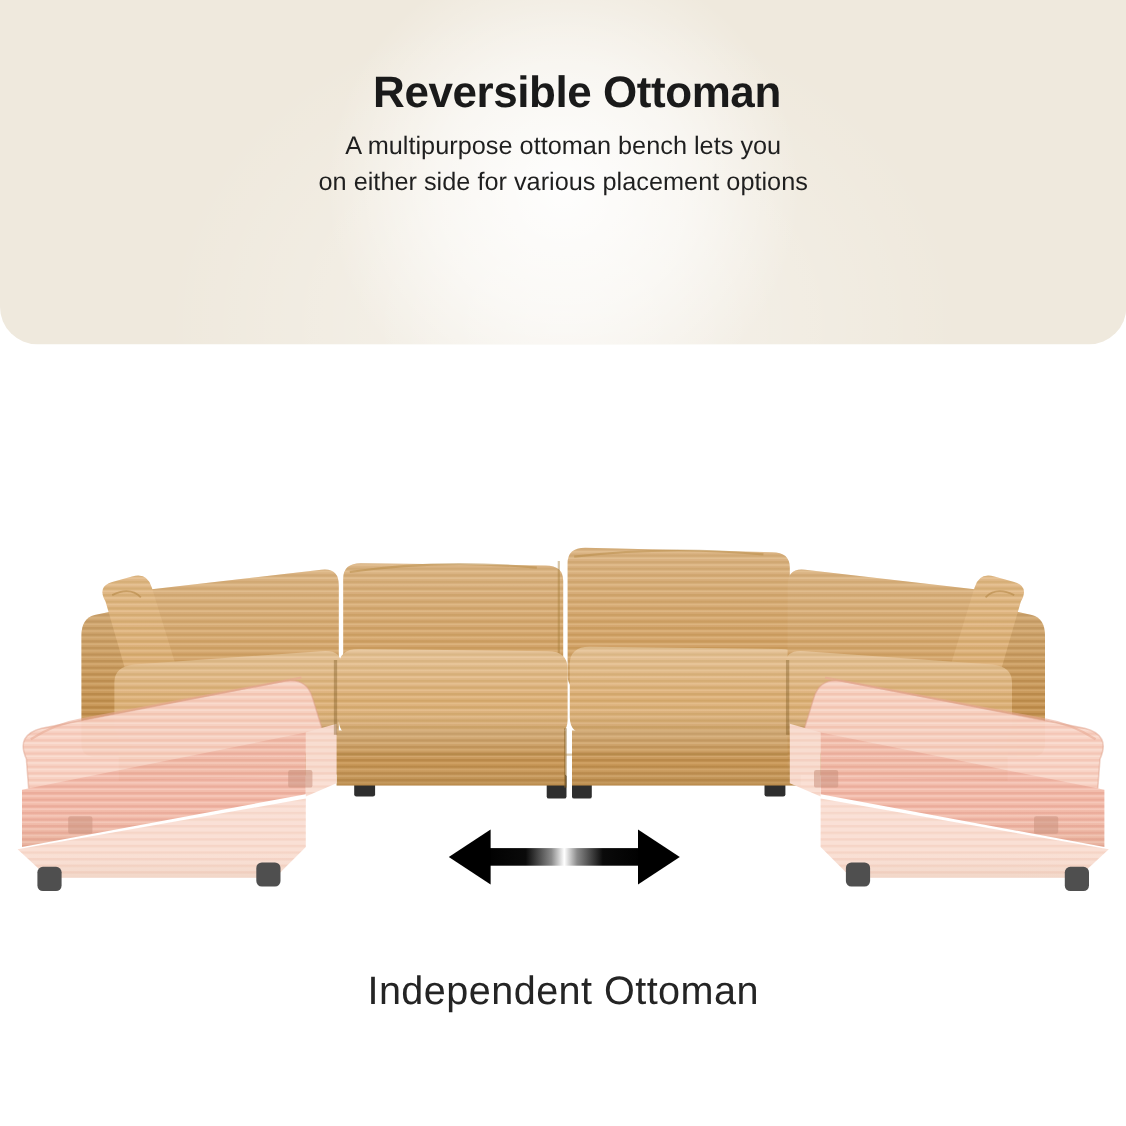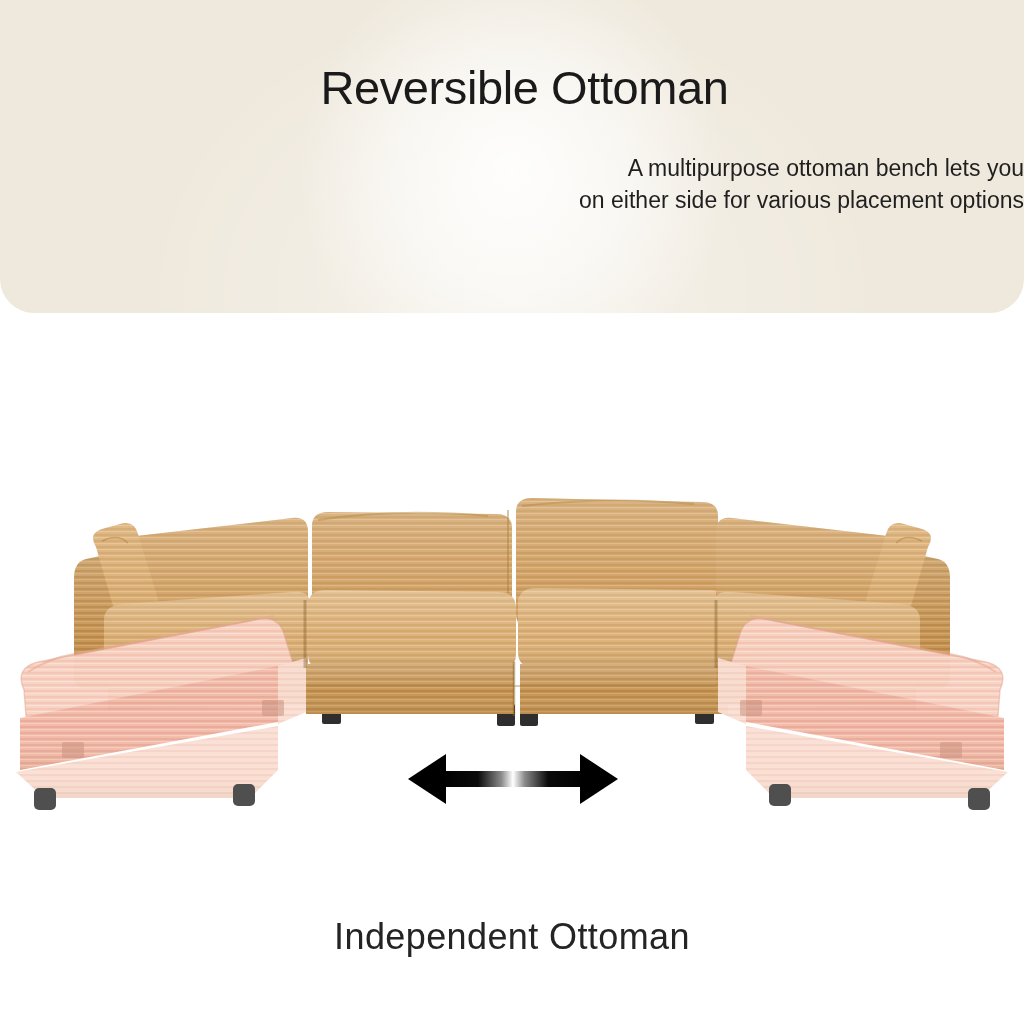--- a/index.html
+++ b/index.html
@@ -26,35 +26,35 @@
     position:absolute; inset:0;
     background:
       radial-gradient(ellipse 300px 300px at 50% 60%, rgba(255,255,255,.92) 0%, rgba(255,255,255,.55) 38%, rgba(255,255,255,0) 72%),
       radial-gradient(ellipse 520px 420px at 50% 95%, rgba(255,255,255,.45) 0%, rgba(255,255,255,0) 70%);
     pointer-events:none;
   }
   .header-inner{ position:relative; z-index:2; padding-top:40px; }
 
   .title{
     text-align:center;
-    font-size:47px;
-    font-weight:400;
+    font-size:40px;
+    font-weight:700;
     letter-spacing:-0.4px;
     color:#1a1a1a;
     margin-top:62px;
     line-height:1.1;
     padding-left:25px;
   }
   .subtitle{
-    text-align:right;
+    text-align:center;
     font-size:23px;
     font-weight:400;
     color:#1f1f1f;
     line-height:1.42;
-    margin-top:38px;
+    margin-top:10px;
   }
   .subtitle .ln{ display:block; }
 
   
   .scene{
     position:absolute;
     left:0; top:0; width:1024px; height:1024px;
     z-index:3;
   }
   .sofa-svg{ position:absolute; left:0; top:0; }
@@ -63,21 +63,21 @@
   .arrow-wrap{
     position:absolute;
     left:404px; top:748px;
     width:218px; height:62px;
     z-index:6;
   }
 
   
   .caption{
     position:absolute;
-    left:0; top:916px;
+    left:0; top:880px;
     width:1024px;
     text-align:center;
     font-size:36px;
     font-weight:300;
     color:#242424;
     letter-spacing:.4px;
     z-index:6;
   }
 </style>
 </head>

